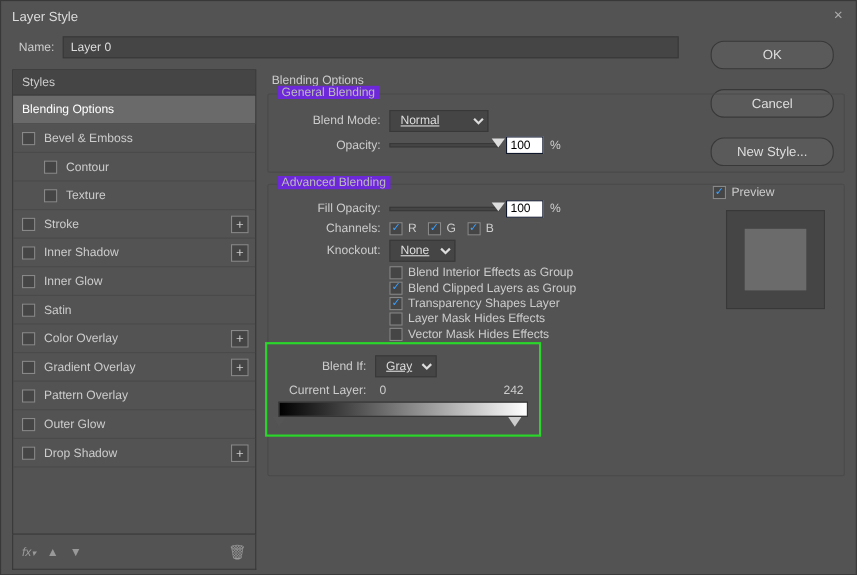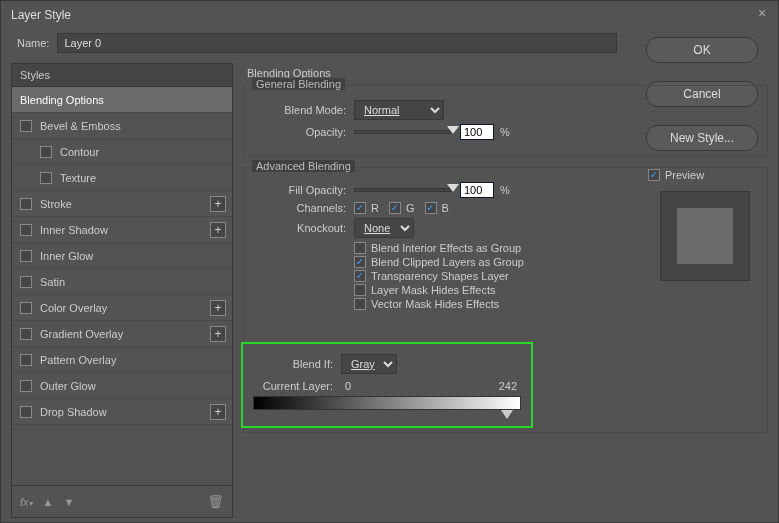--- a/index.html
+++ b/index.html
@@ -17,33 +17,33 @@
 .style-item { display: flex; align-items: center; padding: 5px 8px; border-bottom: 1px solid #4a4a4a; position: relative; cursor: pointer; height: 26px; }
 .style-item.selected { background: #6a6a6a; color: #fff; }
 .style-item.sub { padding-left: 28px; }
 .style-item .chk { width: 12px; height: 12px; border: 1px solid #888; margin-right: 8px; background: #454545; }
 .style-item .plus { position: absolute; right: 6px; top: 5px; width: 16px; height: 16px; border: 1px solid #888; display: flex; align-items: center; justify-content: center; font-size: 12px; background: #454545; }
 .left-footer { height: 32px; border: 1px solid #383838; border-top: 0; display: flex; align-items: center; padding: 0 8px; gap: 10px; color: #999; }
 .left-footer .trash { margin-left: auto; font-size: 13px; }
 .mid-panel { flex: 1; position: relative; }
 .section-title { color: #ccc; margin: 4px 0 6px 4px; font-size: 11px; }
 .group { border: 1px solid #4a4a4a; padding: 10px 12px 12px 12px; margin-bottom: 10px; position: relative; border-radius: 2px;}
-.group-label { position: absolute; top: -8px; left: 8px; background: #404040; padding: 0 4px; color: #bbb; font-size: 11px; }
+.group-label { position: absolute; top: -8px; left: 8px; background: #6d28d9; padding: 0 4px; color: #bbb; font-size: 11px; }
 .row { display: flex; align-items: center; margin: 4px 0; }
 .row .label { width: 90px; text-align: right; margin-right: 8px; color: #ccc; }
 .row select { background: #454545; border: 1px solid #383838; color: #ddd; padding: 2px 5px; font-size: 11px; text-decoration: underline; }
 .slider-track { flex: 0 0 100px; height: 4px; background: #454545; border: 1px solid #383838; position: relative; margin-right: 6px; }
 .slider-thumb { position: absolute; top: -5px; width: 0; height: 0; border-left: 6px solid transparent; border-right: 6px solid transparent; border-top: 8px solid #ddd; }
 .num-input { width: 34px; background: #fff; color: #000; border: 1px solid #0f172a; padding: 1px 3px; font-size: 11px; text-align: left; }
 .chk2 { width: 12px; height: 12px; border: 1px solid #888; background: #454545; margin-right: 5px; display: inline-flex; align-items: center; justify-content: center; font-size: 9px; color: #fff; }
 .chk2.checked::after { content: "✓"; color: #3aa0ff; font-size: 10px; line-height: 10px; }
 .chkrow { display: flex; align-items: center; margin: 2px 0 2px 98px; }
 .chan-row { display: flex; align-items: center; }
 .chan-row .opt { display: flex; align-items: center; margin-right: 10px; }
-.blendif { border: 2px solid #2bd62b; padding: 6px 10px 10px 10px; margin-bottom: 4px; position: absolute; top: 248px; left: -2px; width: 292px; z-index: 5; background: #535353; margin-top: 31px; }
+.blendif { border: 2px solid #2bd62b; padding: 6px 10px 10px 10px; margin-bottom: 4px; position: absolute; top: 248px; left: -2px; width: 251px; z-index: 5; background: #535353; }
 .blendif .row .label { width: 80px; }
 .gradient-bar { height: 14px; background: linear-gradient(to right, #000, #fff); border: 1px solid #333; position: relative; margin: 4px 0 6px 0; }
 .tri-down { position: absolute; bottom: -10px; width: 0; height: 0; border-left: 6px solid transparent; border-right: 6px solid transparent; border-top: 9px solid #555; }
 .tri-down.w { border-top-color: #ccc; }
 .right-panel { width: 118px; position: absolute; right: 14px; top: 36px; }
 .btn { display: block; width: 112px; background: #5a5a5a; border: 1px solid #383838; color: #ddd; padding: 5px 0; text-align: center; border-radius: 12px; margin-bottom: 18px; cursor: pointer; font-size: 12px; }
 .preview-row { display: flex; align-items: center; margin: 6px 0 10px 2px; }
 .preview-box { width: 90px; height: 90px; border: 1px solid #383838; background: #454545; margin: 4px auto 0 auto; display: flex; align-items: center; justify-content: center; }
 .preview-inner { width: 56px; height: 56px; background: #6b6b6b; }
 </style>

